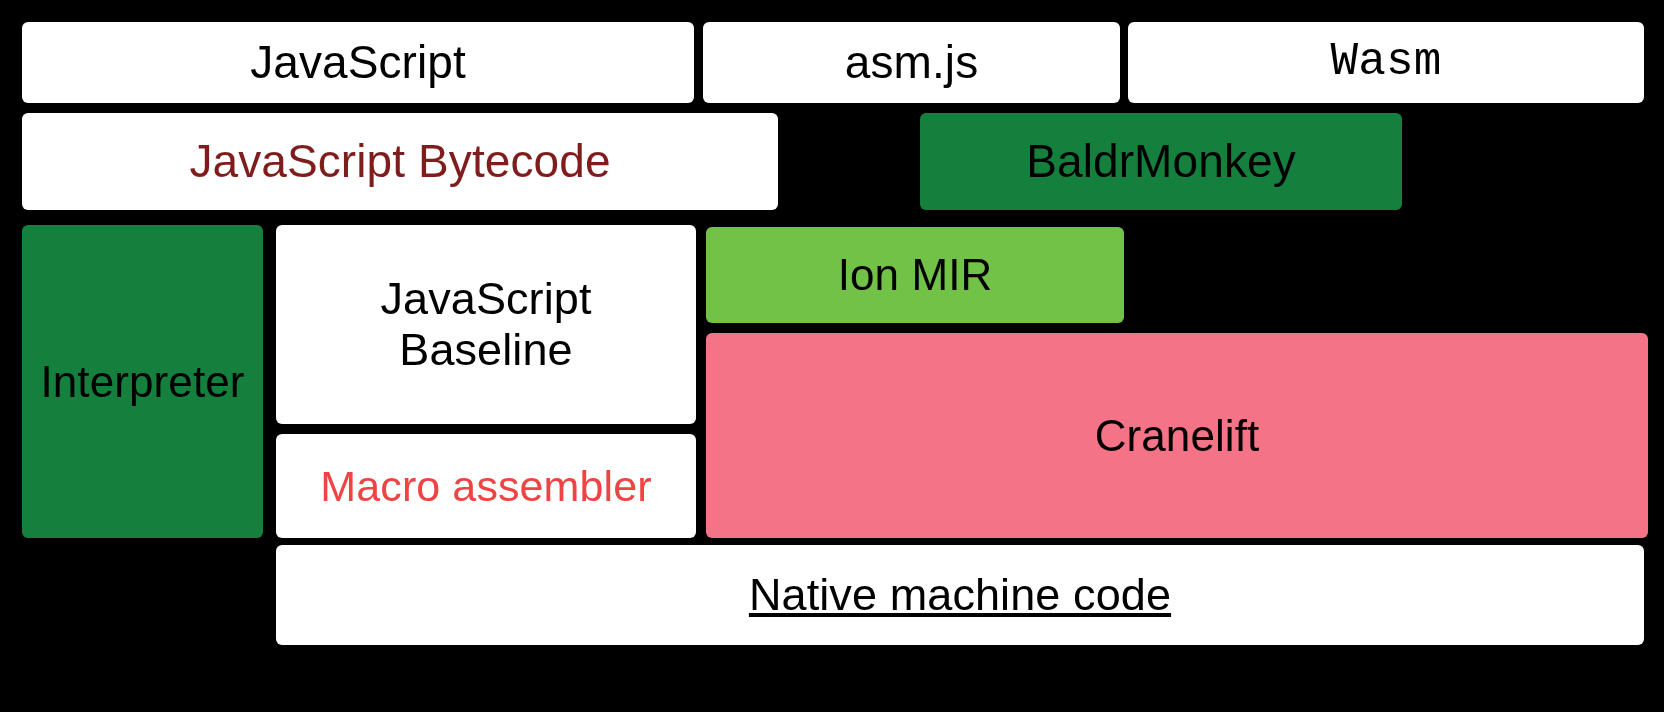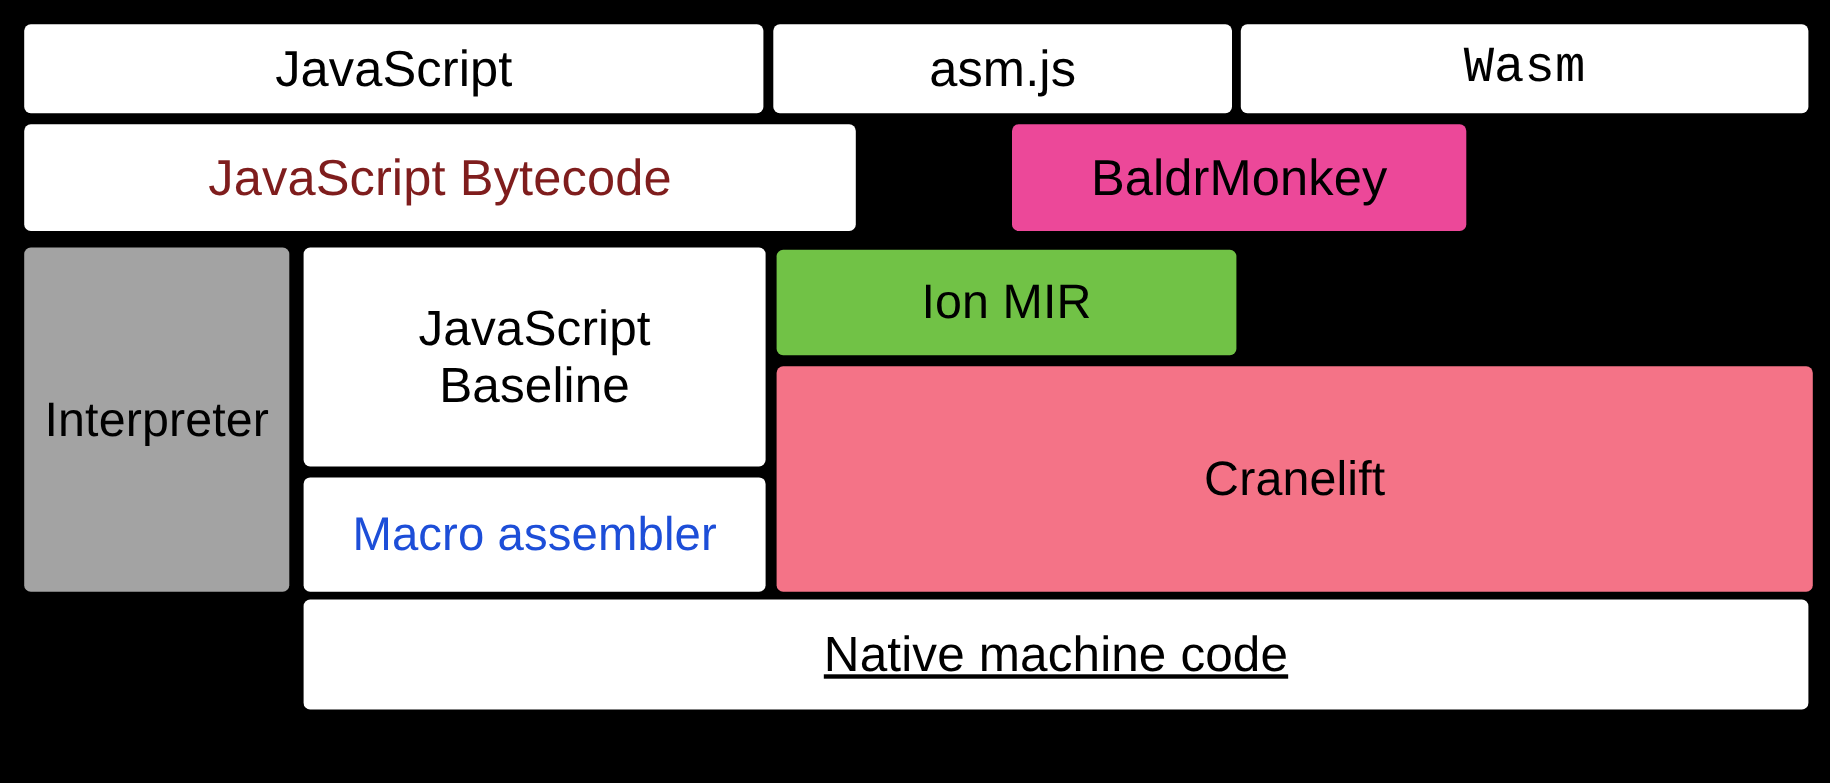--- a/index.html
+++ b/index.html
@@ -33,21 +33,21 @@
   }
 </style>
 </head>
 <body>
 
 <div id="stage">
     <div class="box" style="left: 22px; top: 22px; width: 672px; height: 81px; font-size: 46px; background: rgb(255, 255, 255); color: rgb(0, 0, 0);"><span>JavaScript</span></div>
     <div class="box" style="left: 703px; top: 22px; width: 417px; height: 81px; font-size: 46px; background: rgb(255, 255, 255); color: rgb(0, 0, 0);"><span>asm.js</span></div>
     <div class="box" style="left: 1128px; top: 22px; width: 516px; height: 81px; font-size: 46px; background: rgb(255, 255, 255); color: rgb(0, 0, 0); font-family: Liberation Mono, monospace;"><span>Wasm</span></div>
     <div class="box" style="left: 22px; top: 113px; width: 756px; height: 97px; font-size: 46px; background: rgb(255, 255, 255); color: #7f1d1d;"><span>JavaScript Bytecode</span></div>
-    <div class="box" style="left: 920px; top: 113px; width: 413px; height: 97px; font-size: 46px; background: #ec4899; color: rgb(0, 0, 0);"><span>BaldrMonkey</span></div>
-    <div class="box" style="left: 22px; top: 225px; width: 241px; height: 313px; font-size: 44px; background: #a3a3a3; color: rgb(0, 0, 0);"><span>Interpreter</span></div>
+    <div class="box" style="left: 920px; top: 113px; width: 482px; height: 97px; font-size: 46px; background: #15803d; color: rgb(0, 0, 0);"><span>BaldrMonkey</span></div>
+    <div class="box" style="left: 22px; top: 225px; width: 241px; height: 313px; font-size: 44px; background: #15803d; color: rgb(0, 0, 0);"><span>Interpreter</span></div>
     <div class="box" style="left: 276px; top: 225px; width: 420px; height: 199px; font-size: 45px; background: rgb(255, 255, 255); color: rgb(0, 0, 0);"><span>JavaScript
 Baseline</span></div>
-    <div class="box" style="left: 276px; top: 434px; width: 420px; height: 104px; font-size: 43px; background: rgb(255, 255, 255); color: #1d4ed8; align-items: center;"><span>Macro assembler</span></div>
+    <div class="box" style="left: 276px; top: 434px; width: 420px; height: 104px; font-size: 43px; background: rgb(255, 255, 255); color: #ef4444; align-items: center;"><span>Macro assembler</span></div>
     <div class="box" style="left: 706px; top: 333px; width: 942px; height: 205px; font-size: 44px; background: rgb(244, 115, 135); color: rgb(0, 0, 0);"><span>Cranelift</span></div>
     <div class="box" style="left: 706px; top: 227px; width: 418px; height: 96px; font-size: 44px; background: rgb(113, 194, 70); color: rgb(0, 0, 0);"><span>Ion MIR</span></div>
     <div class="box" style="left: 276px; top: 545px; width: 1368px; height: 100px; font-size: 45px; background: rgb(255, 255, 255); color: rgb(0, 0, 0); text-decoration: underline;"><span>Native machine code</span></div>
   </div>
 
 </body></html>

